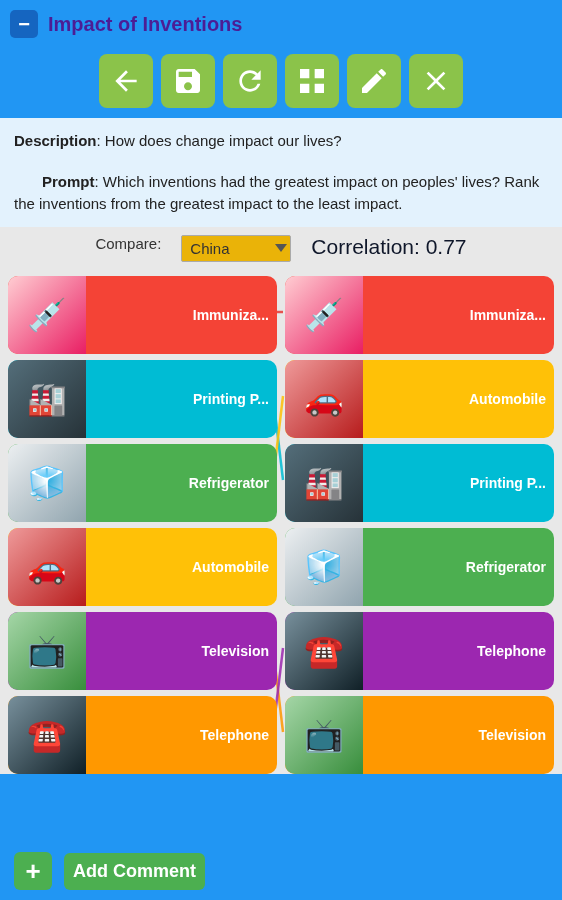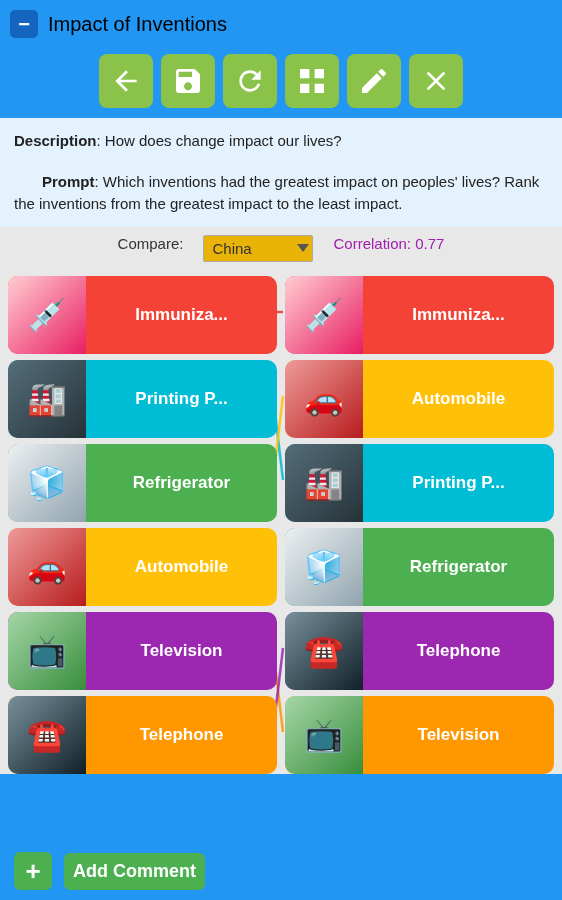--- a/index.html
+++ b/index.html
@@ -28,23 +28,23 @@
       display: flex;
       align-items: center;
       justify-content: center;
       color: white;
       font-size: 20px;
       font-weight: bold;
       cursor: pointer;
       margin-right: 10px;
     }
     .header-title {
-      color: #000000;
+      color: #4c1d95;
       font-size: 20px;
-      font-weight: normal;
+      font-weight: bold;
     }
 
     
     .toolbar {
       background: #2196F3;
       display: flex;
       justify-content: center;
       gap: 8px;
       padding: 6px 10px 10px;
     }
@@ -125,22 +125,22 @@
       top: 50%;
       transform: translateY(-50%);
       width: 0;
       height: 0;
       border-left: 6px solid transparent;
       border-right: 6px solid transparent;
       border-top: 8px solid #555;
       pointer-events: none;
     }
     .correlation-text {
-      font-size: 15px;
-      color: #a21caf;
+      font-size: 21px;
+      color: #0f172a;
     }
 
     
     .ranking-area {
       background: #E8E8E8;
       padding: 6px 8px 8px;
       position: relative;
     }
 
     .rank-row {
@@ -169,22 +169,22 @@
       border-radius: 8px 0 0 8px;
       overflow: hidden;
       background: #ccc;
       display: flex;
       align-items: center;
       justify-content: center;
     }
 
     .rank-item-label {
       flex: 1;
-      text-align: center;
-      font-size: 17px;
+      text-align: right;
+      font-size: 14px;
       font-weight: bold;
       color: white;
       padding: 0 8px;
     }
 
     
     .color-red { background: #F44336; }
     .color-cyan { background: #00BCD4; }
     .color-green { background: #4CAF50; }
     .color-yellow { background: #FFC107; }

